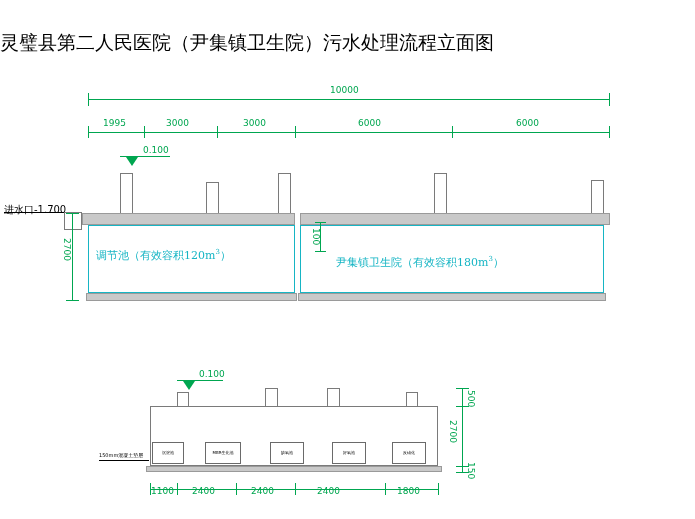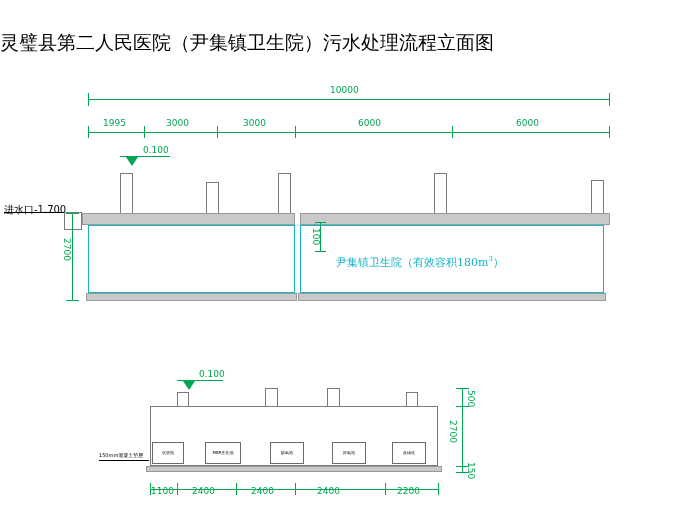--- a/index.html
+++ b/index.html
@@ -156,20 +156,21 @@
 
   <div class="slab" style="left:82px; top:213px; width:213px; height:12px;"></div>
   <div class="slab" style="left:300px; top:213px; width:310px; height:12px;"></div>
 
   <div class="tank-body" style="left:88px; top:225px; width:207px; height:68px;"></div>
   <div class="tank-body" style="left:300px; top:225px; width:304px; height:68px;"></div>
 
   <div class="slab" style="left:86px; top:293px; width:211px; height:8px;"></div>
   <div class="slab" style="left:298px; top:293px; width:308px; height:8px;"></div>
 
+  <div class="lbl-cy" style="left:96px; top:248px;"><span>调节池（有效容积120m</span><sup>3</sup><span>）</span></div>
 
   <div class="lbl-cy" style="left:336px; top:255px;"><span>尹集镇卫生院（有效容积180m</span><sup>3</sup><span>）</span></div>
 
   <div class="ln" style="left:72px; top:213px; width:1px; height:88px;"></div>
   <div class="ln" style="left:66px; top:213px; width:13px; height:1px;"></div>
   <div class="ln" style="left:66px; top:300px; width:13px; height:1px;"></div>
   <div class="lbl vert" style="left:62px; top:238px;">2700</div>
 
   <div class="ln" style="left:320px; top:222px; width:1px; height:30px;"></div>
   <div class="ln" style="left:315px; top:222px; width:11px; height:1px;"></div>
@@ -212,21 +213,21 @@
   <div class="tick" style="left:177px; top:483px; height:12px;"></div>
   <div class="tick" style="left:236px; top:483px; height:12px;"></div>
   <div class="tick" style="left:295px; top:483px; height:12px;"></div>
   <div class="tick" style="left:385px; top:483px; height:12px;"></div>
   <div class="tick" style="left:438px; top:483px; height:12px;"></div>
 
   <div class="lbl" style="left:151px; top:486px;">1100</div>
   <div class="lbl" style="left:192px; top:486px;">2400</div>
   <div class="lbl" style="left:251px; top:486px;">2400</div>
   <div class="lbl" style="left:317px; top:486px;">2400</div>
-  <div class="lbl" style="left:397px; top:486px;">2200</div>
+  <div class="lbl" style="left:397px; top:486px;">1800</div>
 
   <div class="ln" style="left:462px; top:388px; width:1px; height:84px;"></div>
   <div class="ln" style="left:456px; top:388px; width:13px; height:1px;"></div>
   <div class="ln" style="left:456px; top:406px; width:13px; height:1px;"></div>
   <div class="ln" style="left:456px; top:466px; width:13px; height:1px;"></div>
   <div class="ln" style="left:456px; top:472px; width:13px; height:1px;"></div>
 
   <div class="lbl vert" style="left:466px; top:390px;">500</div>
   <div class="lbl vert" style="left:448px; top:420px;">2700</div>
   <div class="lbl vert" style="left:466px; top:462px;">150</div>

